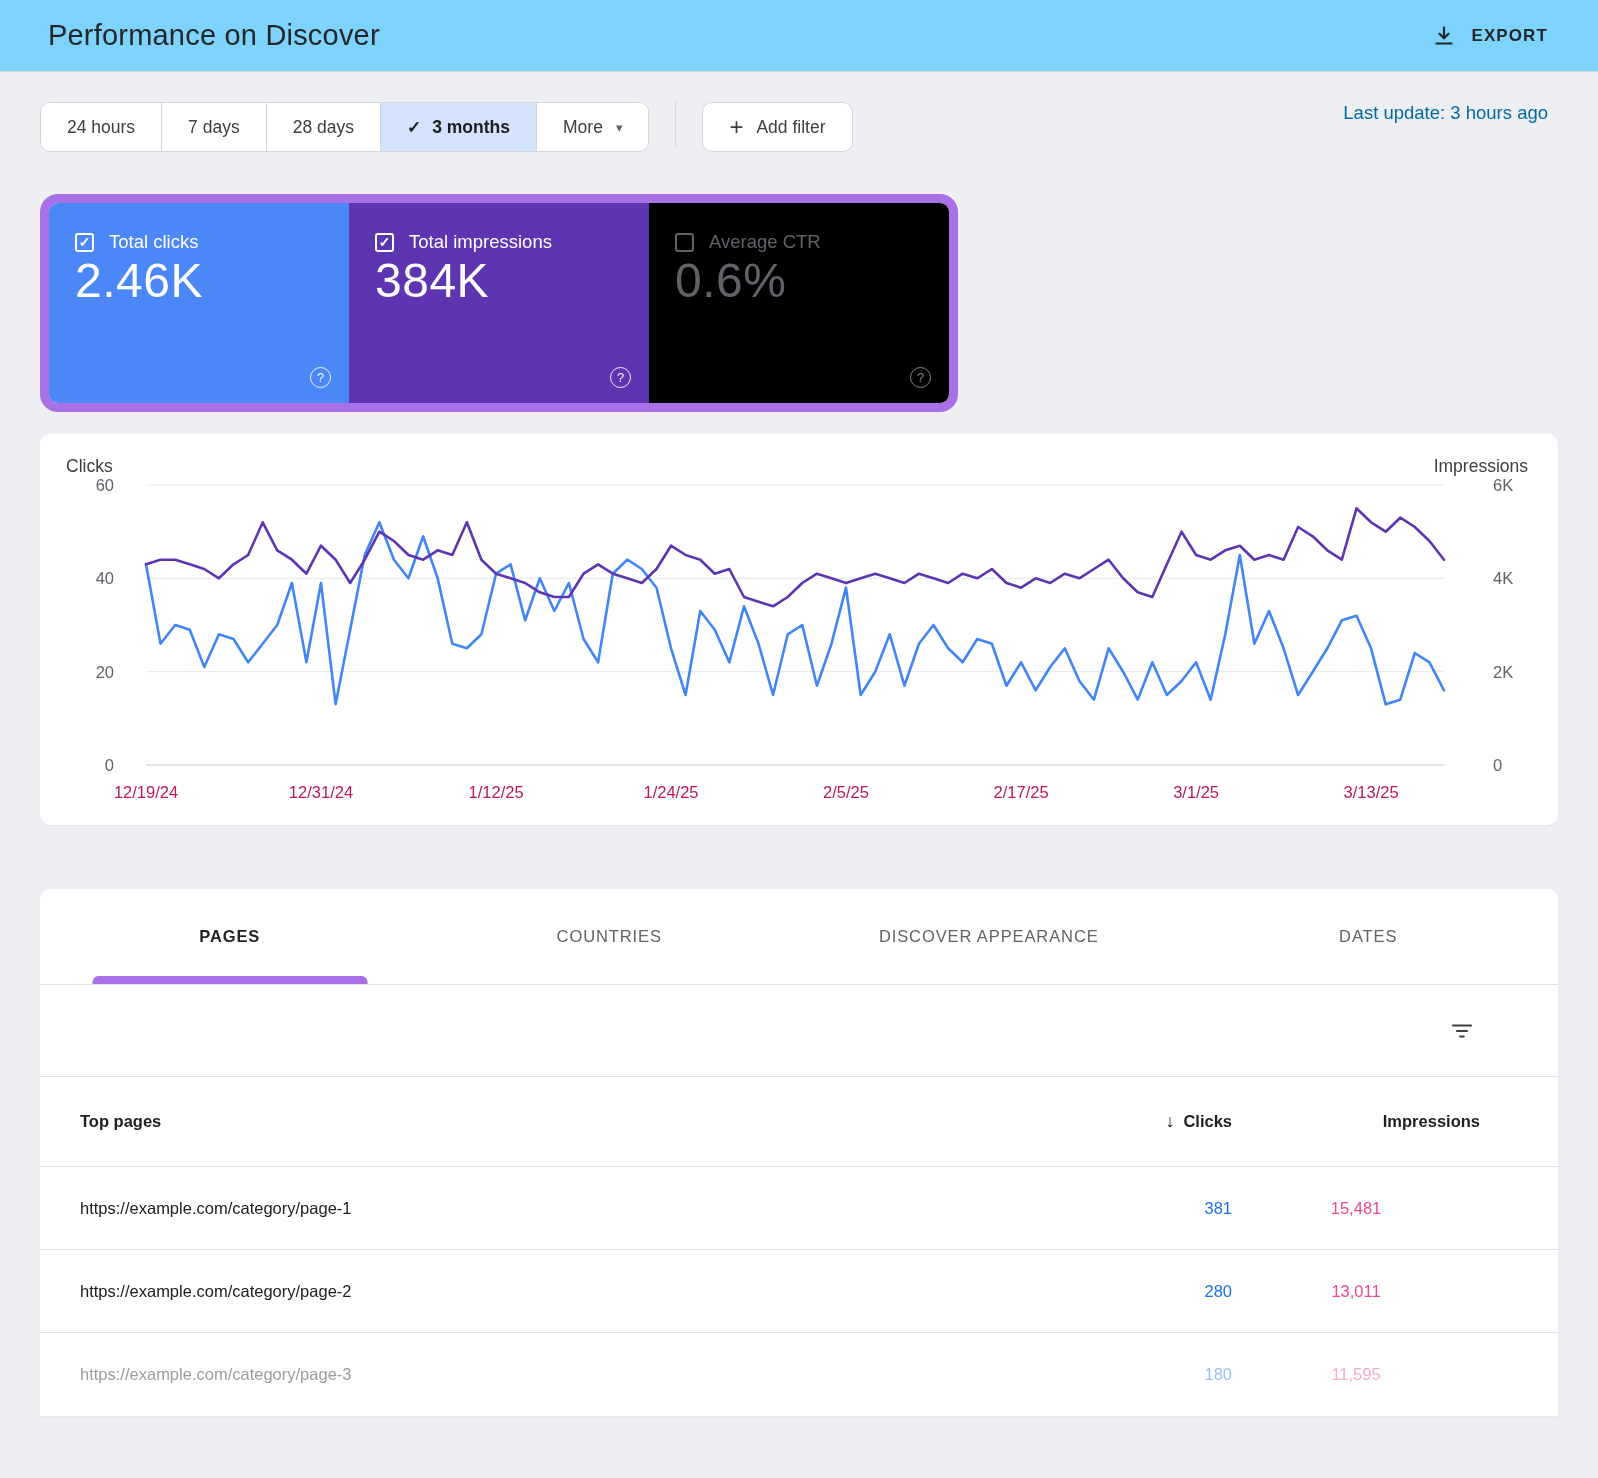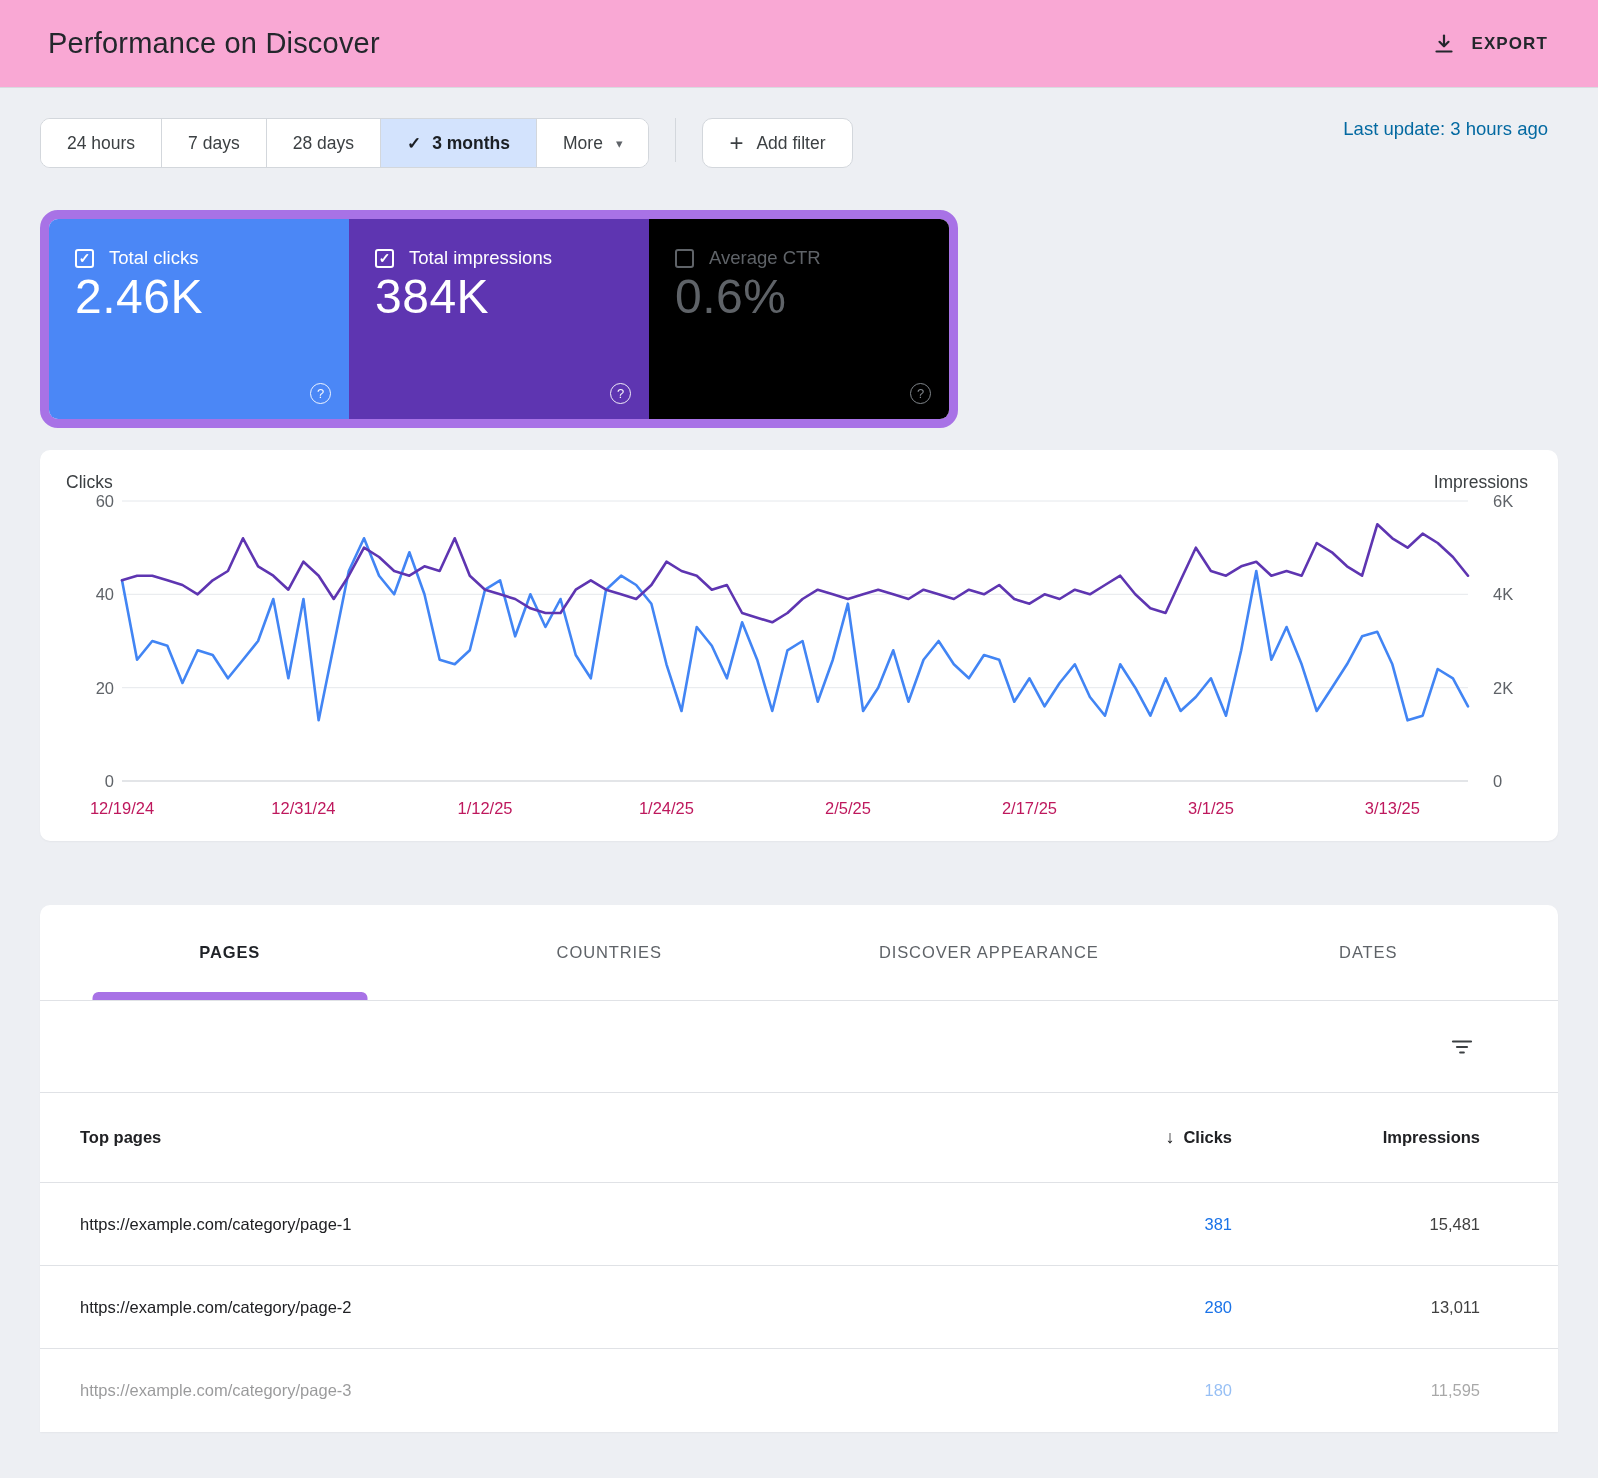--- a/index.html
+++ b/index.html
@@ -1,22 +1,22 @@
 <!DOCTYPE html>
 <html><head>
 <meta charset="utf-8">
 <style>
   *{box-sizing:border-box;margin:0;padding:0}
   html,body{width:1598px;height:1478px;overflow:hidden}
   body{background:#edeff3;font-family:"Liberation Sans",sans-serif;color:#202124}
   button{font-family:Liberation Sans, sans-serif;cursor:pointer}
 
   
-  .topbar{height:88px;display:flex;align-items:center;justify-content:space-between;
-    padding:0 50px 0 48px;background:#f9a8d4;border-bottom:1px solid #d8dbe0}
+  .topbar{height:72px;display:flex;align-items:center;justify-content:space-between;
+    padding:0 50px 0 48px;background:#7dd3fc;border-bottom:1px solid #d8dbe0}
   .page-title{font-size:29px;font-weight:500;letter-spacing:.2px;color:#23272c}
   .export-btn{display:flex;align-items:center;gap:15px;background:none;border:none;
     font-size:17px;font-weight:700;letter-spacing:1.1px;color:#23272c}
   .dl-icon{width:24px;height:24px}
 
   
   .filter-row{display:flex;align-items:flex-start;gap:26px;margin:30px 50px 0 40px}
   .segmented{display:flex;height:50px;background:#fff;border:1px solid #d3d7dc;border-radius:10px;overflow:hidden}
   .seg{display:flex;align-items:center;gap:11px;padding:0 26px;font-size:17.5px;font-weight:500;
     color:#3c4043;background:#fff;border:none;border-right:1px solid #d3d7dc}
@@ -47,21 +47,21 @@
   .white .mvalue{color:#5f6368}
   .help{position:absolute;right:18px;bottom:15px;width:21px;height:21px;border-radius:50%;
     border:1.5px solid rgba(255,255,255,.9);display:flex;align-items:center;justify-content:center;
     font-size:13px;color:rgba(255,255,255,.95)}
   .white .help{border-color:#80868b;color:#80868b}
 
   
   .chart-card{margin:22px 40px 0;background:#fff;border-radius:10px;padding:22px 30px 14px 26px;
     box-shadow:0 1px 2px rgba(0,0,0,.04)}
   .axis-titles{display:flex;justify-content:space-between;font-size:17.5px;color:#3c4043;margin-bottom:8px}
-  .chart-grid{display:grid;grid-template-columns:48px 1fr 52px;column-gap:8px}
+  .chart-grid{display:grid;grid-template-columns:48px 1fr 52px;column-gap:32px}
   .ycol{position:relative;font-size:16.5px;color:#5f6368}
   .ycol span{position:absolute;right:0;line-height:18px}
   .ycol.right span{left:17px;right:auto}
   .plot{position:relative;height:280px}
   #chartSvg{width:100%;height:100%;display:block;overflow:visible}
   .xlabels{position:relative;height:46px;grid-column:2}
   .xlabels span{position:absolute;top:18px;transform:translateX(-50%);font-size:16.5px;color:#be185d;white-space:nowrap}
 
   
   .table-card{margin:64px 40px 0;background:#fff;border-radius:10px 10px 0 0;box-shadow:0 1px 2px rgba(0,0,0,.04)}
@@ -75,21 +75,21 @@
     border-bottom:1px solid #e0e2e6}
   .filter-icon{width:24px;height:24px}
   .thead,.trow{display:grid;grid-template-columns:1fr 220px 248px;align-items:center;padding:0 78px 0 40px}
   .thead{height:90px;font-size:16.5px;font-weight:700;border-bottom:1px solid #e0e2e6}
   .col-clicks{display:flex;align-items:center;justify-content:flex-end;gap:9px}
   .sort-arrow{font-size:18px;font-weight:400}
   .col-right{text-align:right}
   .trow{height:83px;font-size:16.5px;border-bottom:1px solid #e0e2e6}
   .trow .url{color:#202124}
   .trow .clicks{color:#1a73e8;text-align:right}
-  .trow .impr{color:#404040;text-align:right}
+  .trow .impr{color:#ec4899;text-align:center}
   .trow.faded{opacity:.45;border-bottom:none}
 </style>
 </head>
 <body>
 
 
 
 <header class="topbar">
   <h1 class="page-title">Performance on Discover</h1>
   <button class="export-btn">

